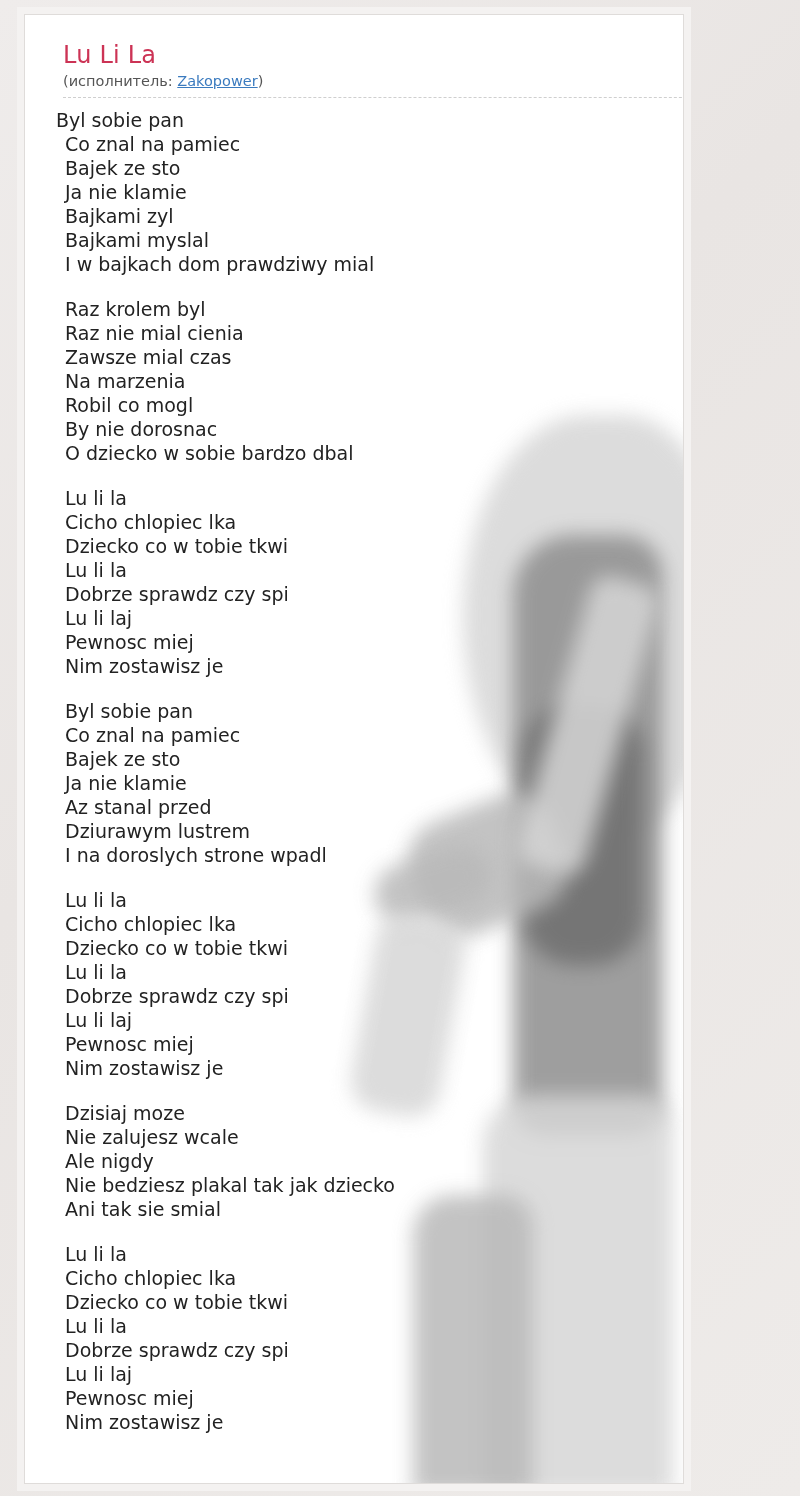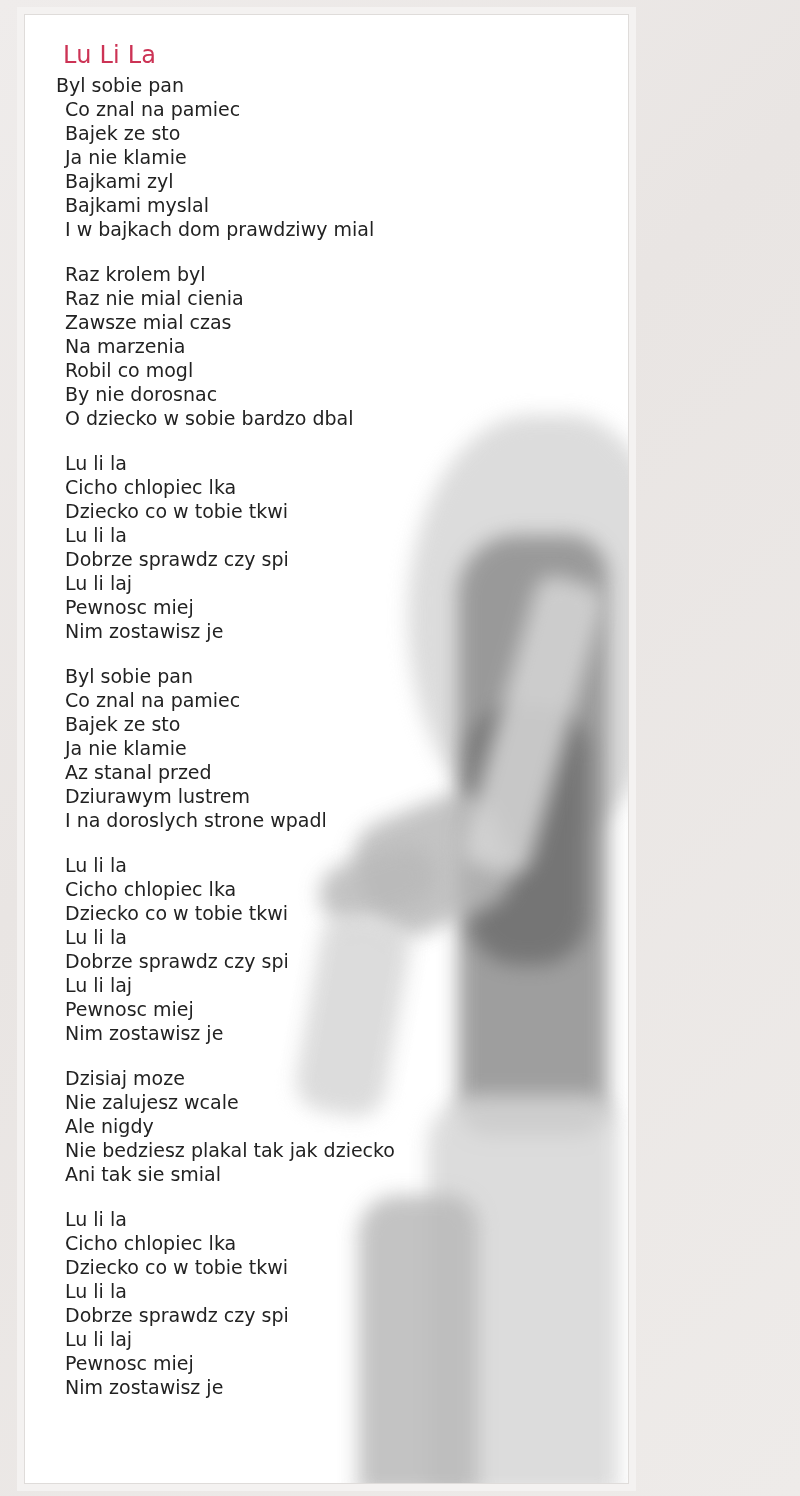--- a/index.html
+++ b/index.html
@@ -18,21 +18,21 @@
     width: 800px;
     height: 1496px;
     background: linear-gradient(135deg, #efeceb 0%, #e9e5e3 40%, #eeebe9 100%);
     box-sizing: border-box;
   }
   
   #sheet {
     position: absolute;
     left: 24px;
     top: 14px;
-    width: 605px;
+    width: 660px;
     height: 1470px;
     background: #ffffff;
     box-sizing: border-box;
     border: 1px solid #dfdcda;
     box-shadow: 0 0 0 7px #f4f2f1, 0 1px 3px rgba(0,0,0,0.08);
     overflow: hidden;
   }
   
   #photo {
     position: absolute;
@@ -101,17 +101,18 @@
       <div class="blob" style="right:120px; top:790px; width:150px; height:120px; transform: rotate(-22deg); border-radius:40px;"></div>
       <div class="blob" style="right:190px; top:840px; width:120px; height:60px; transform: rotate(-18deg); border-radius:30px;"></div>
       <div class="blob light" style="right:60px; top:560px; width:70px; height:300px; transform: rotate(16deg); border-radius:20px;"></div>
       <div class="blob light" style="right:10px; top:1080px; width:190px; height:400px; border-radius:50px 30px 0 0;"></div>
       <div class="blob" style="right:150px; top:1180px; width:120px; height:300px; border-radius:40px 30px 0 0;"></div>
       <div class="blob light" style="right:230px; top:900px; width:90px; height:200px; transform: rotate(10deg); border-radius:30px;"></div>
     </div>
 
     <div id="content">
       <h1 id="song-title">Lu Li La</h1>
+      <div id="artist-line"><span>(исполнитель: </span><a href="#">Zakopower</a><span>)</span></div>
 
       <div id="lyrics"><div class="stanza"><div class="line first-line">Byl sobie pan</div><div class="line">Co znal na pamiec</div><div class="line">Bajek ze sto</div><div class="line">Ja nie klamie</div><div class="line">Bajkami zyl</div><div class="line">Bajkami myslal</div><div class="line">I w bajkach dom prawdziwy mial</div></div><div class="stanza"><div class="line">Raz krolem byl</div><div class="line">Raz nie mial cienia</div><div class="line">Zawsze mial czas</div><div class="line">Na marzenia</div><div class="line">Robil co mogl</div><div class="line">By nie dorosnac</div><div class="line">O dziecko w sobie bardzo dbal</div></div><div class="stanza"><div class="line">Lu li la</div><div class="line">Cicho chlopiec lka</div><div class="line">Dziecko co w tobie tkwi</div><div class="line">Lu li la</div><div class="line">Dobrze sprawdz czy spi</div><div class="line">Lu li laj</div><div class="line">Pewnosc miej</div><div class="line">Nim zostawisz je</div></div><div class="stanza"><div class="line">Byl sobie pan</div><div class="line">Co znal na pamiec</div><div class="line">Bajek ze sto</div><div class="line">Ja nie klamie</div><div class="line">Az stanal przed</div><div class="line">Dziurawym lustrem</div><div class="line">I na doroslych strone wpadl</div></div><div class="stanza"><div class="line">Lu li la</div><div class="line">Cicho chlopiec lka</div><div class="line">Dziecko co w tobie tkwi</div><div class="line">Lu li la</div><div class="line">Dobrze sprawdz czy spi</div><div class="line">Lu li laj</div><div class="line">Pewnosc miej</div><div class="line">Nim zostawisz je</div></div><div class="stanza"><div class="line">Dzisiaj moze</div><div class="line">Nie zalujesz wcale</div><div class="line">Ale nigdy</div><div class="line">Nie bedziesz plakal tak jak dziecko</div><div class="line">Ani tak sie smial</div></div><div class="stanza"><div class="line">Lu li la</div><div class="line">Cicho chlopiec lka</div><div class="line">Dziecko co w tobie tkwi</div><div class="line">Lu li la</div><div class="line">Dobrze sprawdz czy spi</div><div class="line">Lu li laj</div><div class="line">Pewnosc miej</div><div class="line">Nim zostawisz je</div></div></div>
     </div>
   </div>
 </div>
 
 </body></html>

